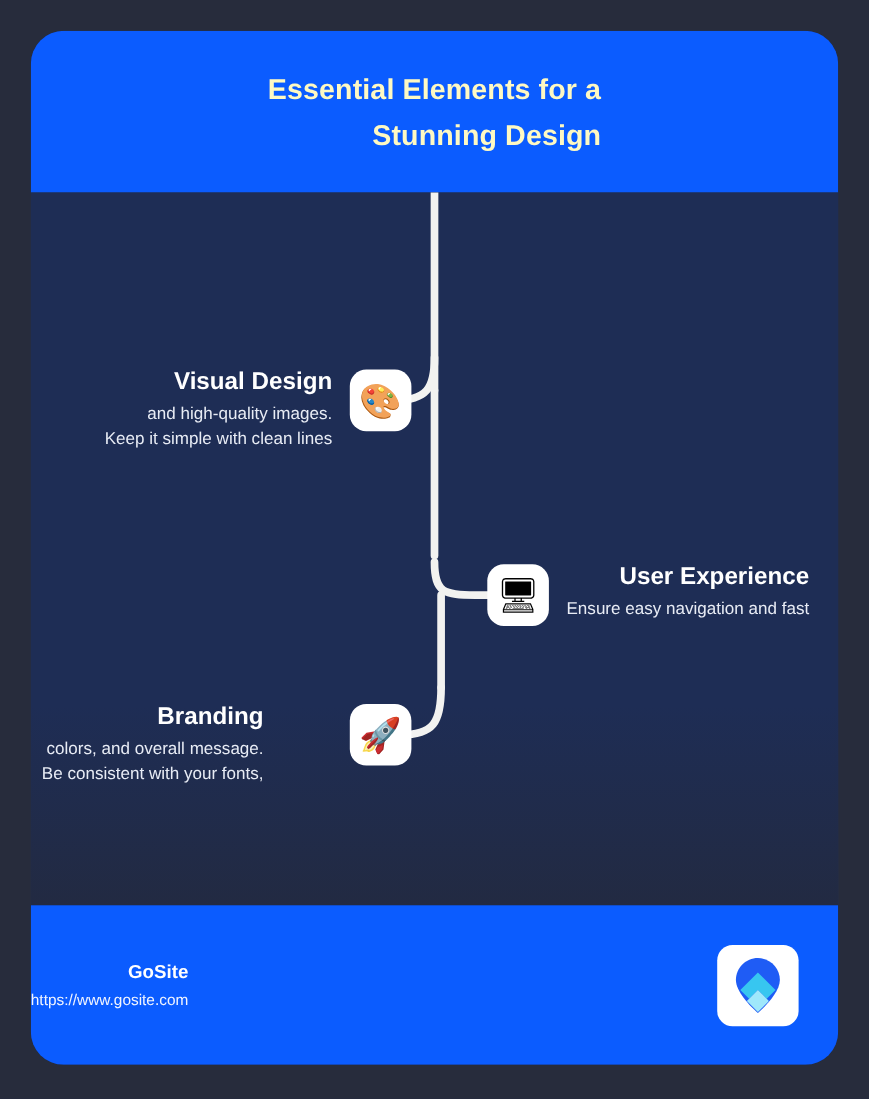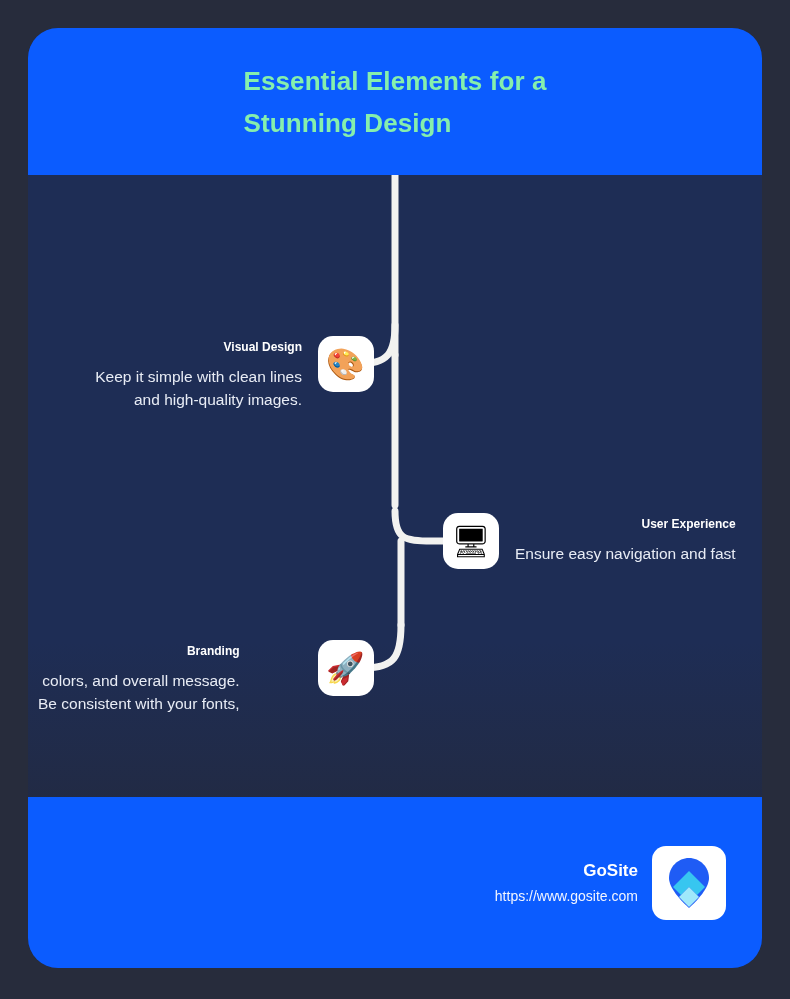--- a/index.html
+++ b/index.html
@@ -34,25 +34,25 @@
     width: 100%;
     height: 147px;
     background: #0b5cff;
     display: flex;
     align-items: center;
     justify-content: center;
     box-sizing: border-box;
     padding: 0 60px;
   }
   .header-title {
-    color: #86efac;
+    color: #fef9c3;
     font-size: 26px;
     font-weight: bold;
     line-height: 42px;
-    text-align: left;
+    text-align: right;
     letter-spacing: 0.1px;
   }
 
   
   .body-area {
     position: absolute;
     left: 0;
     top: 147px;
     width: 100%;
     height: 648px;
@@ -73,21 +73,21 @@
     position: absolute;
     display: flex;
     align-items: flex-start;
   }
   .node-text {
     display: flex;
     flex-direction: column;
   }
   .node-title {
     color: #ffffff;
-    font-size: 12px;
+    font-size: 22px;
     font-weight: bold;
     line-height: 22px;
     margin-bottom: 7px;
   }
   .node-desc {
     color: #e8ecf5;
     font-size: 15.5px;
     line-height: 23px;
     font-weight: normal;
   }
@@ -135,25 +135,25 @@
     width: 336px;
     justify-content: space-between;
   }
 
   
   .footer {
     position: absolute;
     left: 0;
     bottom: 0;
     width: 100%;
-    height: 171px;
+    height: 145px;
     background: #0b5cff;
     display: flex;
     align-items: center;
-    justify-content: flex-end;
+    justify-content: space-between;
     box-sizing: border-box;
     padding-right: 36px;
   }
   .footer-text {
     display: flex;
     flex-direction: column;
     align-items: flex-end;
     text-align: right;
     margin-right: 14px;
   }
@@ -208,22 +208,22 @@
         <path d="M373,366 L373,450"></path>
 
         <path d="M373,450 C373,482 366,493 336,493 L318,493"></path>
       </g>
     </svg>
 
     <div class="node right-align" id="node-visual-design">
       <div class="node-text">
         <div class="node-title">Visual Design</div>
         <div class="node-desc">
+          <div>and high-quality images.</div>
           <div>Keep it simple with clean lines</div>
-          <div>and high-quality images.</div>
         </div>
       </div>
       <div class="badge">
         <span>🎨</span>
       </div>
     </div>
 
     <div class="node left-align" id="node-user-experience">
       <div class="badge">
         <span>🖥</span>

